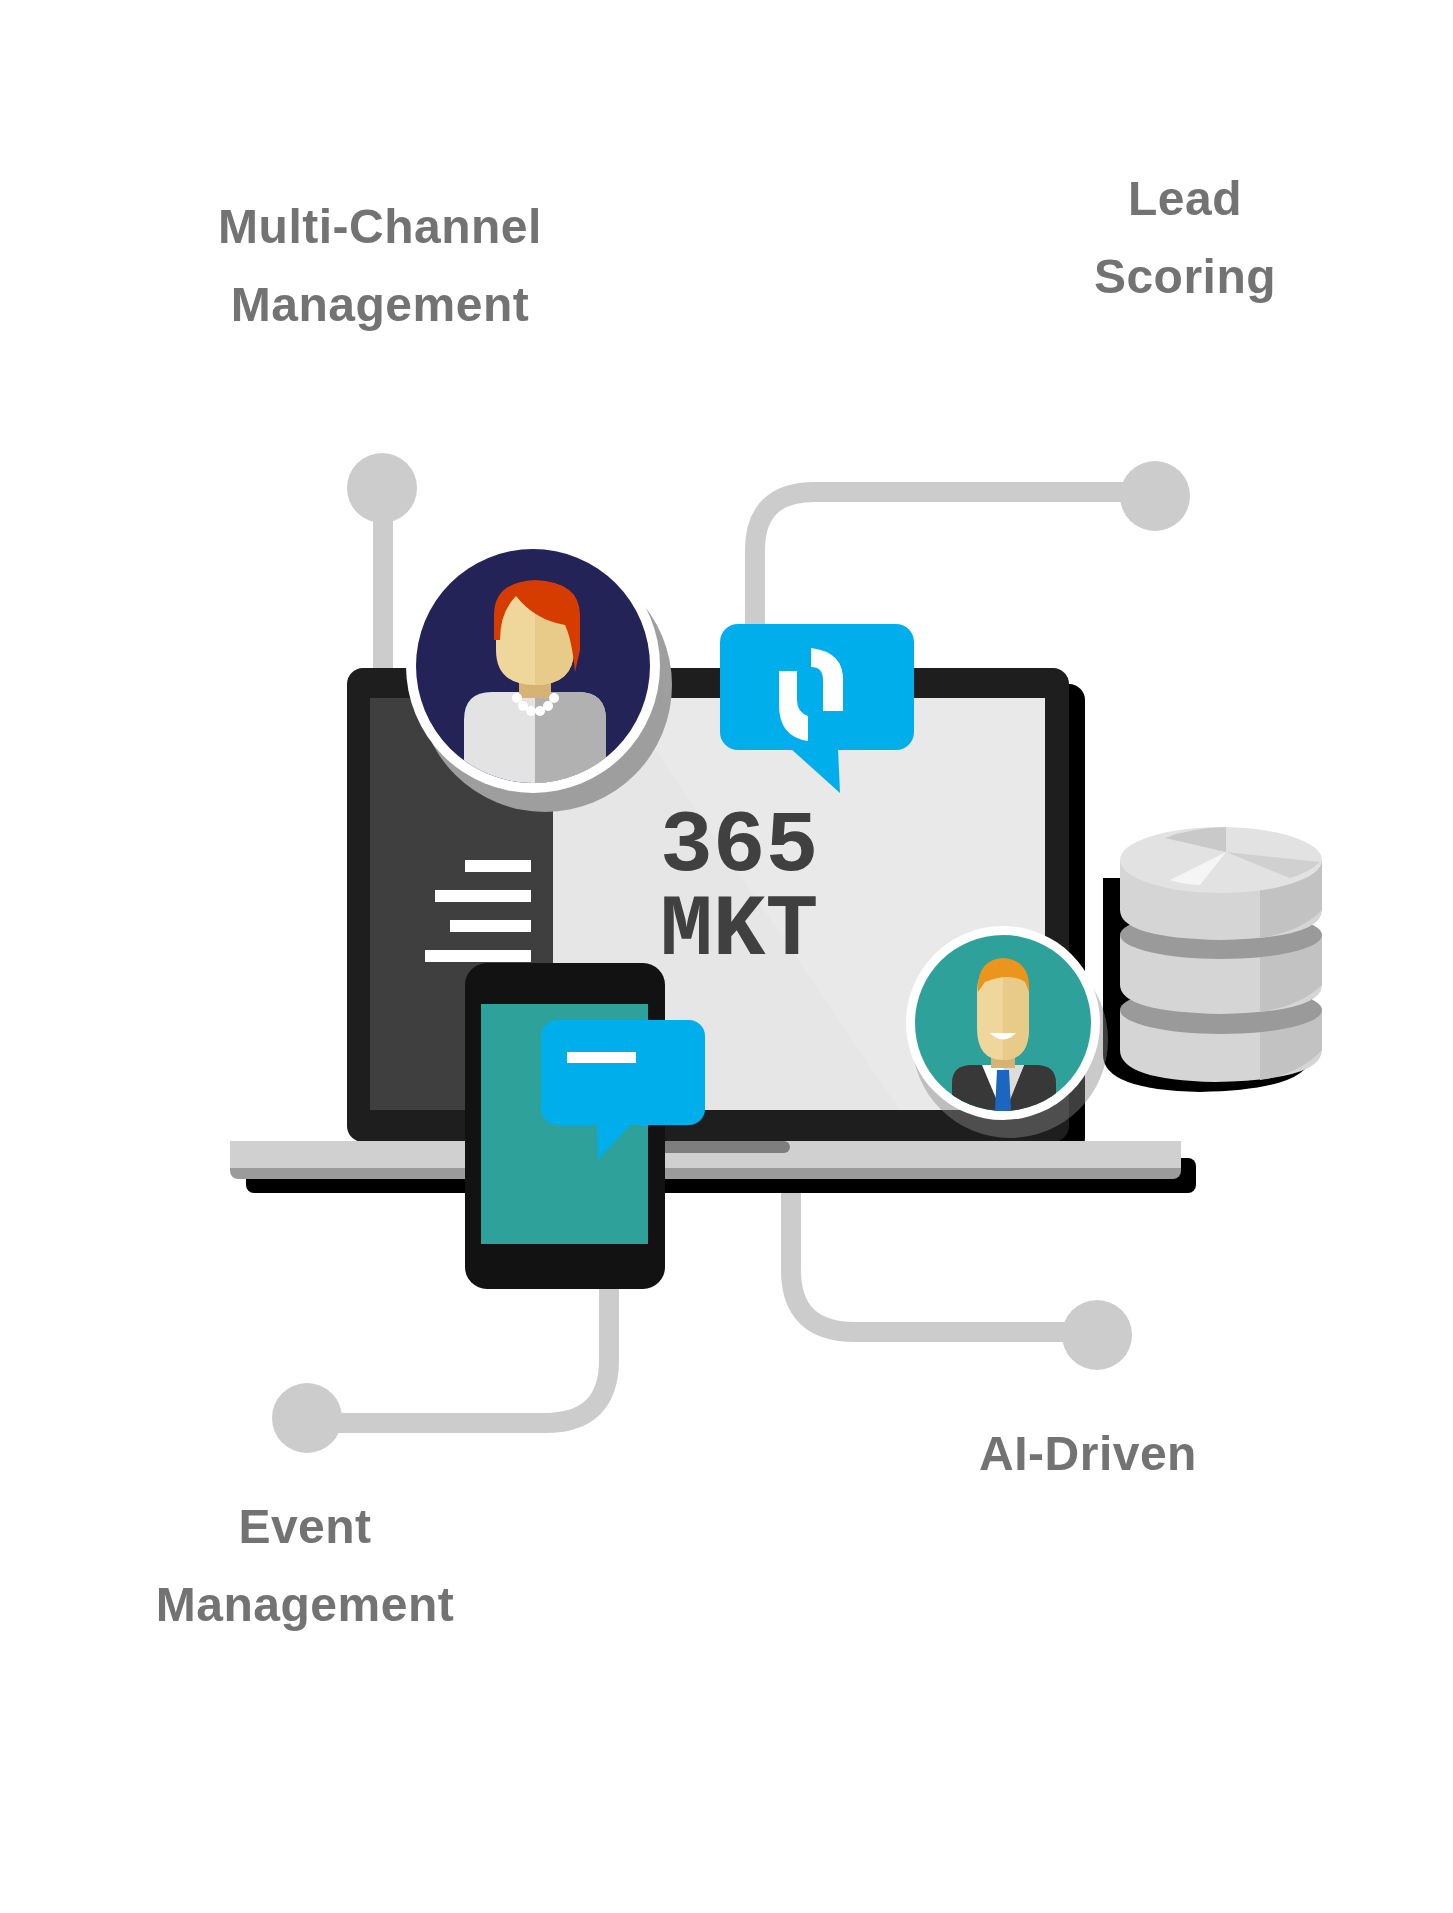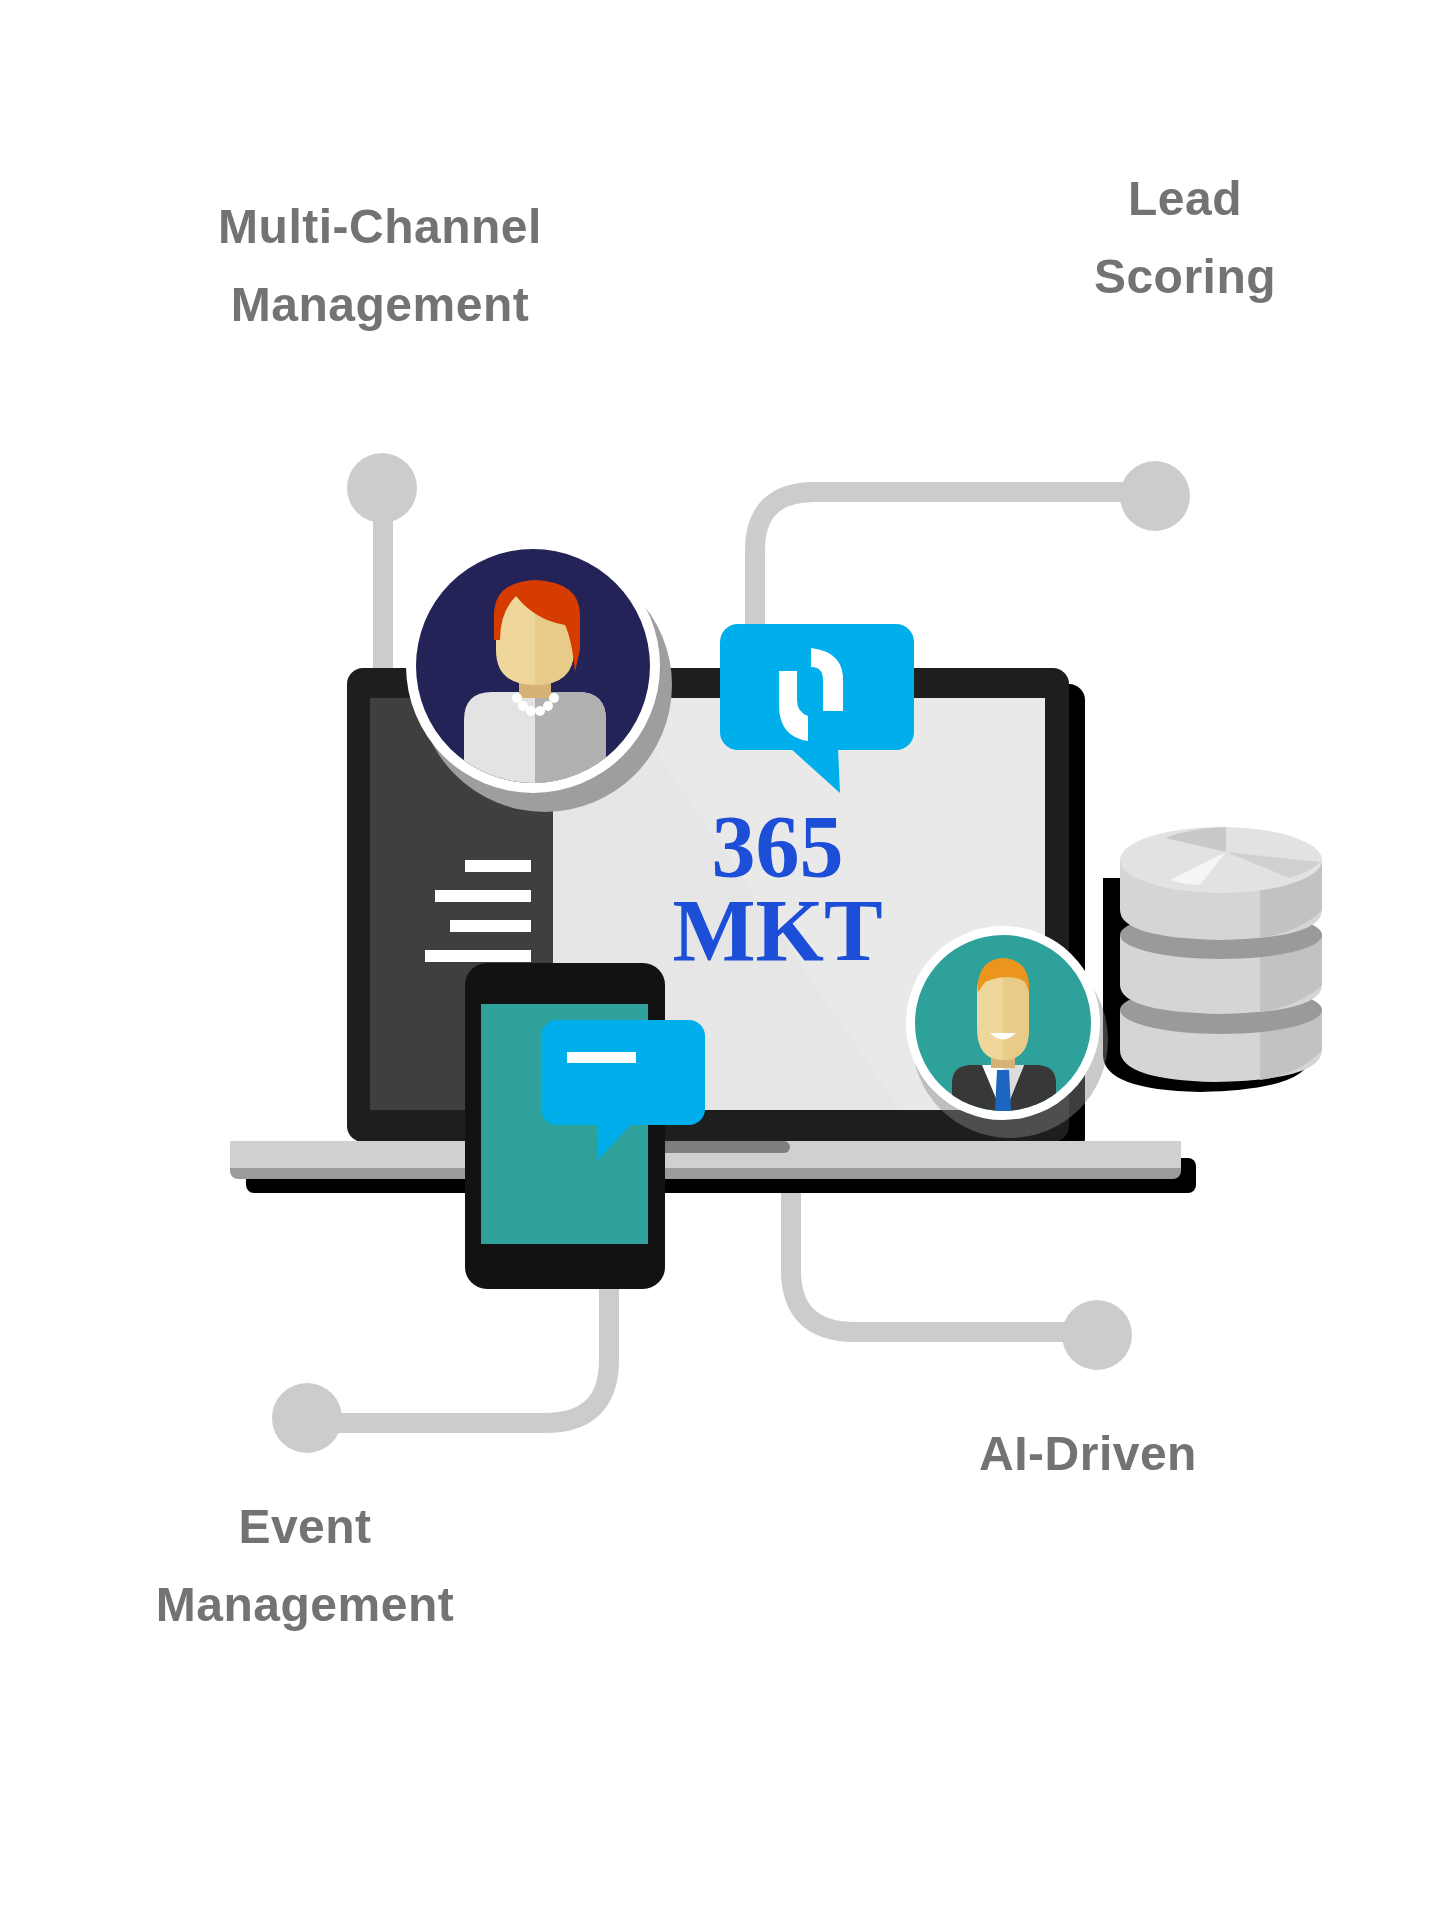--- a/index.html
+++ b/index.html
@@ -2,22 +2,22 @@
 <html><head>
 <meta charset="utf-8">
 <style>
   html, body { margin:0; padding:0; background:#ffffff; }
   body { width:1453px; height:1913px; position:relative; overflow:hidden;
          font-family:"Liberation Sans", "DejaVu Sans", sans-serif; }
   .label { position:absolute; color:#737373; font-weight:bold; font-size:48px;
            line-height:78px; text-align:center; white-space:nowrap; letter-spacing:0.5px; }
   .label span { display:block; }
   svg.art { position:absolute; left:0; top:0; }
-  .center-text { position:absolute; text-align:center; font-weight:bold; color:#1d4ed8;
-                 font-family:Liberation Serif, serif; line-height:84px; }
+  .center-text { position:absolute; font-weight:bold; color:#404040;
+                 font-family:Liberation Mono, monospace; line-height:84px; }
   .center-text span { display:block; font-size:88px; }
 </style>
 </head>
 <body>
 
 <svg class="art" width="1453" height="1913" viewBox="0 0 1453 1913">
 
   <g fill="none" stroke="#cccccc" stroke-width="20">
     <path d="M383 488 V 690"></path>
     <path d="M755 680 V 550 Q 755 492 815 492 H 1155"></path>

